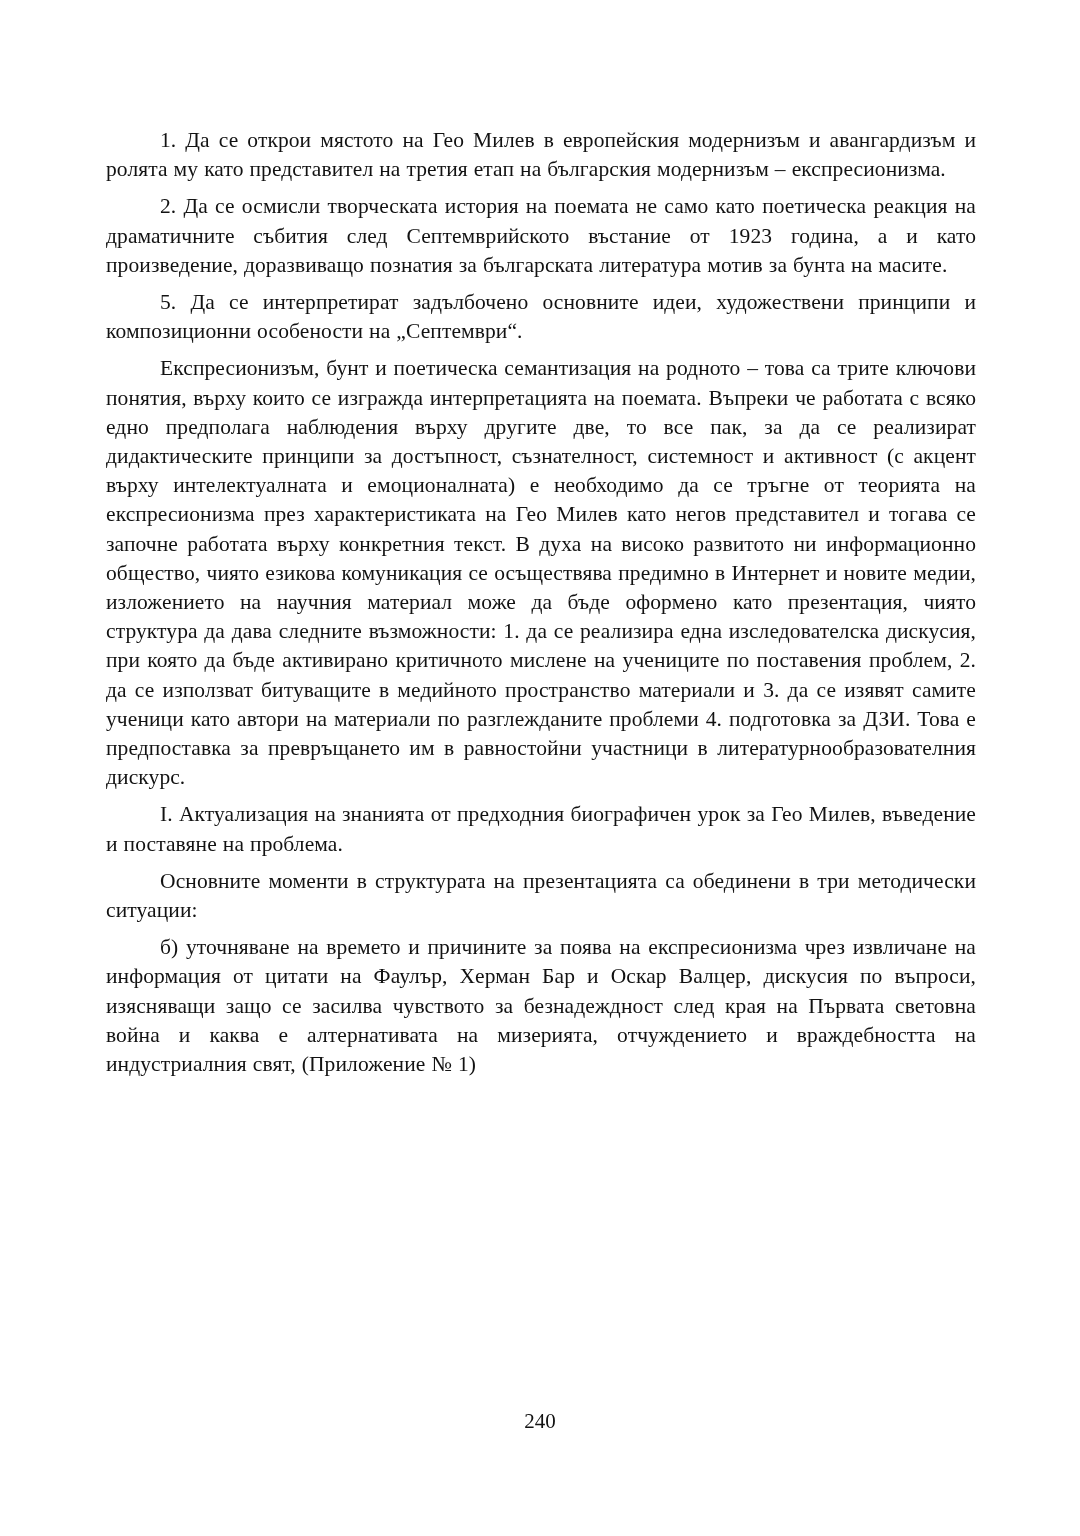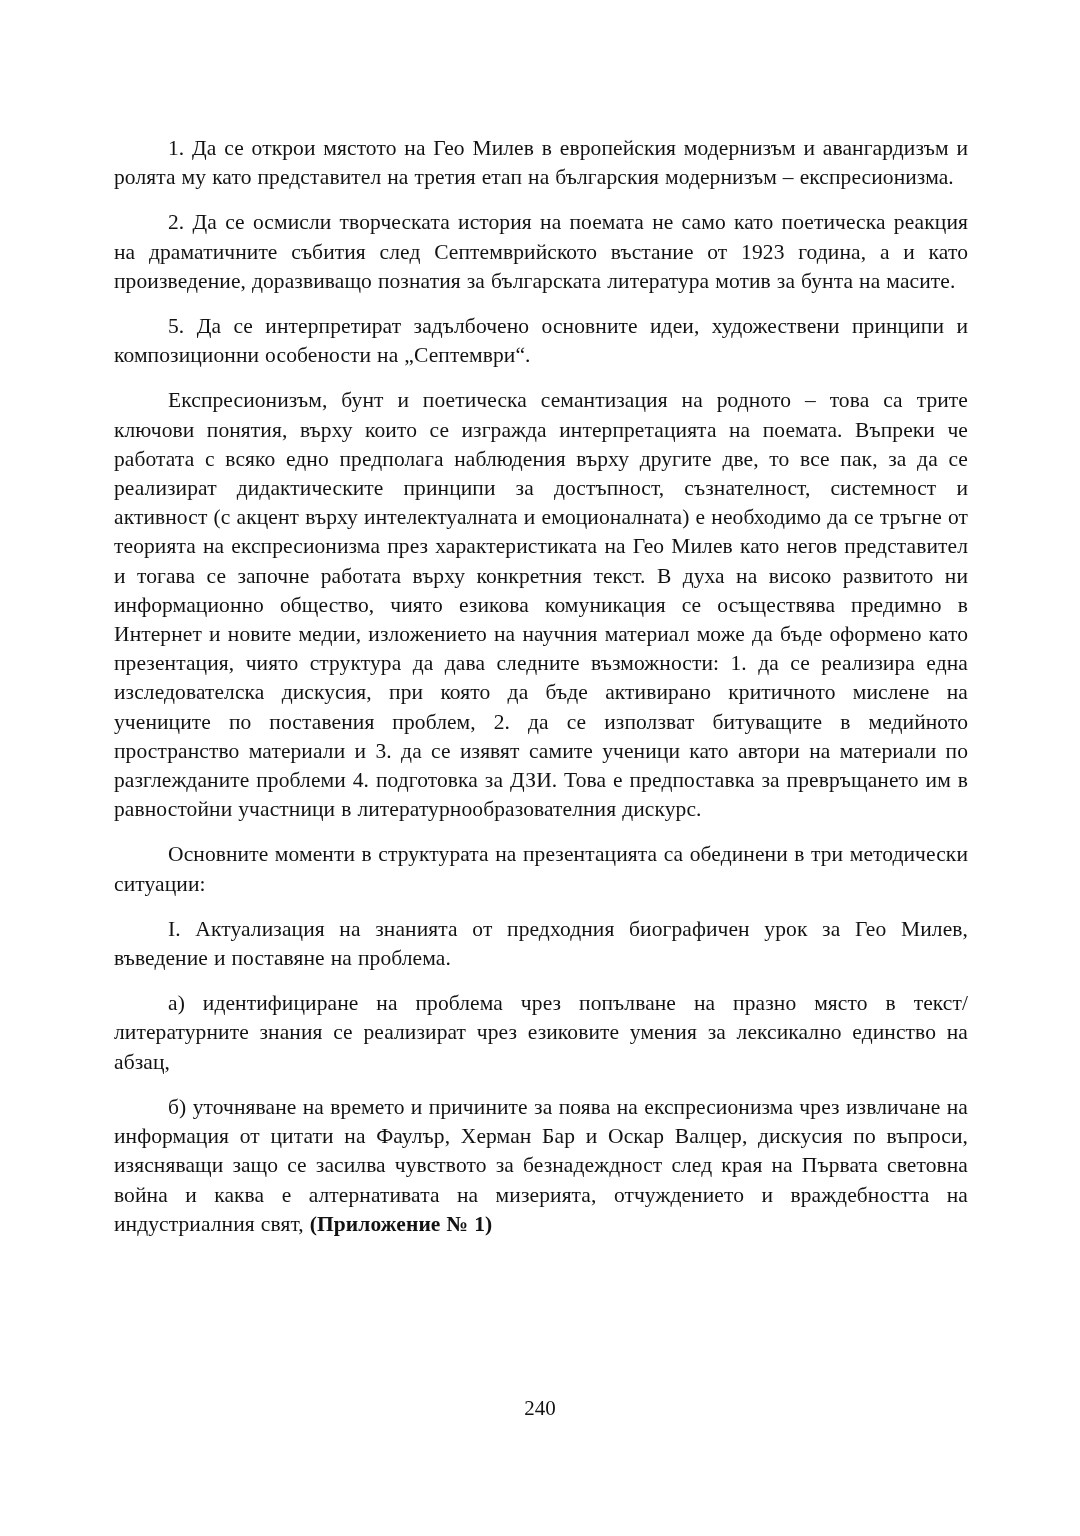--- a/index.html
+++ b/index.html
@@ -19,49 +19,48 @@
     height: 1536px;
     box-sizing: border-box;
     padding: 118px 96px 0 98px;
     background: #ffffff;
     overflow: hidden;
   }
   .text-block {
     width: 100%;
   }
   .para {
-    margin: 16px;
+    margin: 8px;
     text-indent: 54px;
     text-align: justify;
     font-size: 21.5px;
     line-height: 29.2px;
     letter-spacing: 0.1px;
     word-spacing: 0.5px;
   }
   .bold {
-    font-weight: bold;
+    font-weight: normal;
   }
   .page-number {
     position: absolute;
-    bottom: 115px;
+    bottom: 102px;
     left: 0;
     width: 100%;
     text-align: center;
     font-size: 21px;
     color: #121212;
   }
 </style>
 </head>
 <body>
 
 <div class="page">
   <div class="text-block">
       <p class="para"><span>1. Да се открои мястото на Гео Милев в европейския модернизъм и авангардизъм и ролята му като представител на третия етап на българския модернизъм – експресионизма.</span></p>
       <p class="para"><span>2. Да се осмисли творческата история на поемата не само като поетическа реакция на драматичните събития след Септемврийското въстание от 1923 година, а и като произведение, доразвиващо познатия за българската литература мотив за бунта на масите.</span></p>
       <p class="para"><span>5. Да се интерпретират задълбочено основните идеи, художествени принципи и композиционни особености на „Септември“.</span></p>
       <p class="para"><span>Експресионизъм, бунт и поетическа семантизация на родното – това са трите ключови понятия, върху които се изгражда интерпретацията на поемата. Въпреки че работата с всяко едно предполага наблюдения върху другите две, то все пак, за да се реализират дидактическите принципи за достъпност, съзнателност, системност и активност (с акцент върху интелектуалната и емоционалната) е необходимо да се тръгне от теорията на експресионизма през характеристиката на Гео Милев като негов представител и тогава се започне работата върху конкретния текст. В духа на високо развитото ни информационно общество, чиято езикова комуникация се осъществява предимно в Интернет и новите медии, изложението на научния материал може да бъде оформено като презентация, чиято структура да дава следните възможности: 1. да се реализира една изследователска дискусия, при която да бъде активирано критичното мислене на учениците по поставения проблем, 2. да се използват битуващите в медийното пространство материали и 3. да се изявят самите ученици като автори на материали по разглежданите проблеми 4. подготовка за ДЗИ. Това е предпоставка за превръщането им в равностойни участници в литературнообразователния дискурс.</span></p>
+      <p class="para"><span>I. Актуализация на знанията от предходния биографичен урок за Гео Милев, въведение и поставяне на проблема.</span></p>
       <p class="para"><span>Основните моменти в структурата на презентацията са обединени в три методически ситуации:</span></p>
-      <p class="para"><span>I. Актуализация на знанията от предходния биографичен урок за Гео Милев, въведение и поставяне на проблема.</span></p>
-      <p class="para"><span>а) идентифициране на проблема чрез попълване на празно място в текст/ литературните знания се реализират чрез езиковите умения за лексикално единство на абзац,</span></p>
       <p class="para"><span>б) уточняване на времето и причините за поява на експресионизма чрез извличане на информация от цитати на Фаулър, Херман Бар и Оскар Валцер, дискусия по въпроси, изясняващи защо се засилва чувството за безнадеждност след края на Първата световна война и каква е алтернативата на мизерията, отчуждението и враждебността на индустриалния свят, </span><span class="bold">(Приложение № 1)</span></p>
     </div>
   <div class="page-number">240</div>
 </div>
 
 </body></html>

